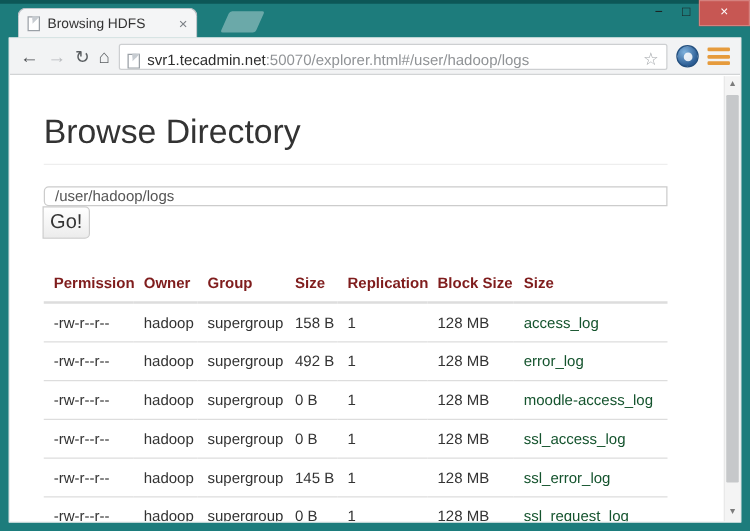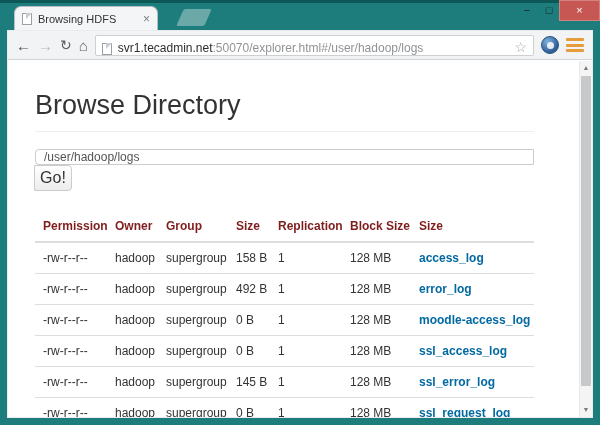--- a/index.html
+++ b/index.html
@@ -104,21 +104,21 @@
   table.listing { width:100%; border-collapse:collapse; margin-top:20px; font-size:12px; table-layout:fixed; }
   table.listing th {
     text-align:left; font-weight:bold; color:#7f1d1d; padding:8px 0 8px 8px;
     border-bottom:2px solid #ddd;
   }
   table.listing td {
     padding:8px 0 8px 8px; border-top:1px solid #ddd; color:#333;
     white-space:nowrap; overflow:hidden;
   }
   table.listing tbody tr:first-child td { border-top:none; }
-  td a.file-link { color:#0369a1; text-decoration:none;font-weight:bold; }
+  td a.file-link { color:#14532d; text-decoration:none; }
   
   .scrollbar {
     position:absolute; top:30px; right:0; bottom:0; width:13px;
     background:#f4f4f4; border-left:1px solid #e9e9e9;
   }
   .sb-arrow { position:absolute; left:0; width:12px; height:14px; text-align:center;
     font-size:7px; color:#7c7c7c; line-height:14px; }
   .sb-up { top:0; }
   .sb-down { bottom:0; }
   .sb-thumb {

